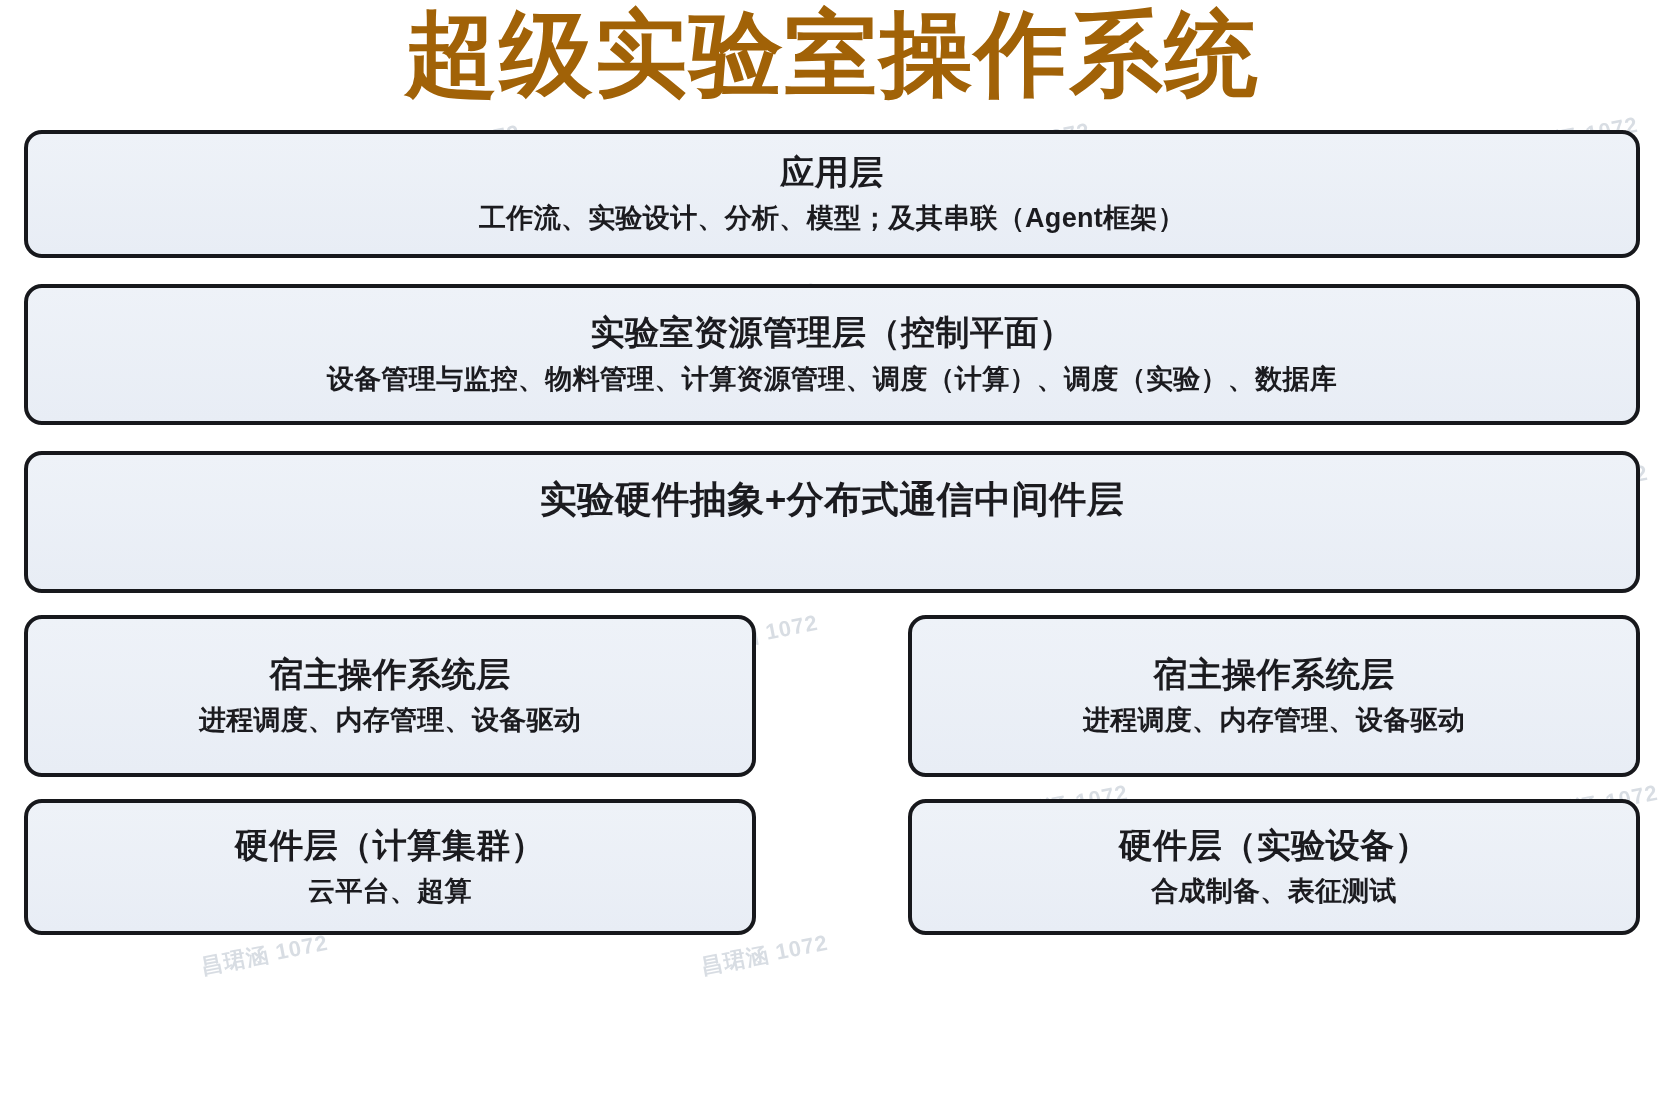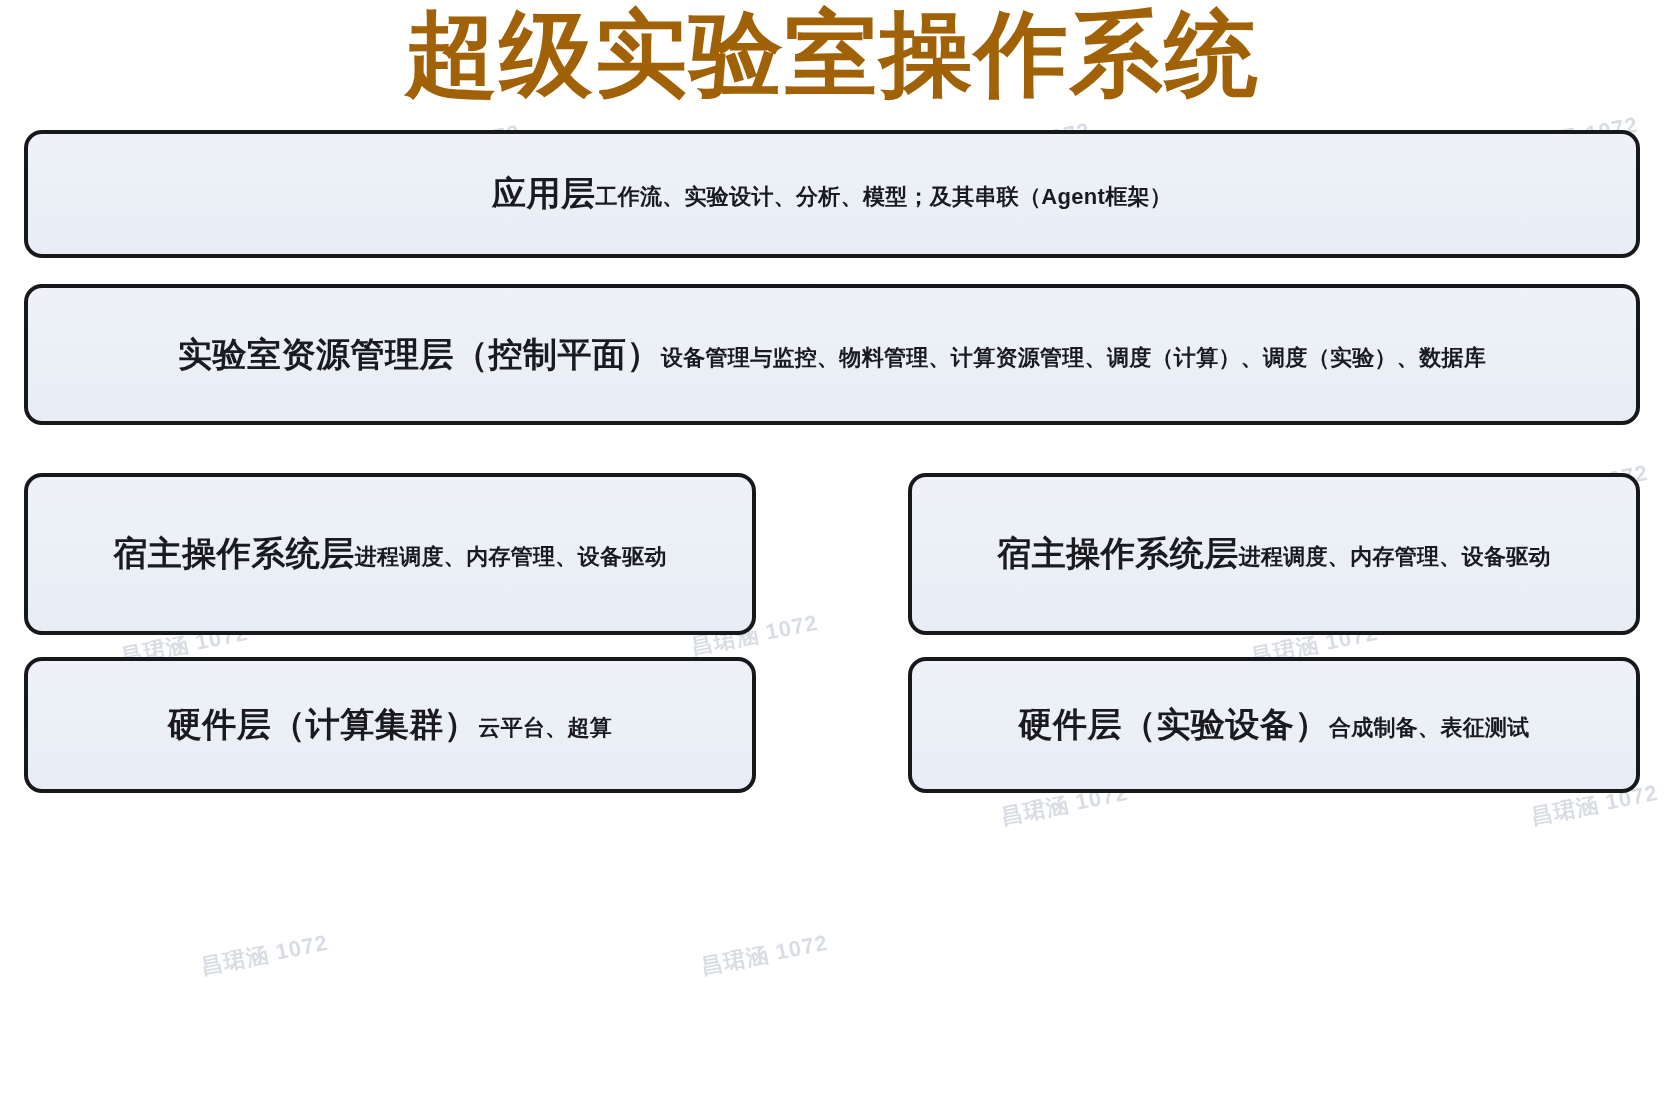--- a/index.html
+++ b/index.html
@@ -60,34 +60,34 @@
 
   
   .box {
     position: relative;
     z-index: 7;
     border: 4px solid #17181c;
     border-radius: 18px;
     background: linear-gradient(180deg, #eef2f8 0%, #e8edf5 100%);
     box-sizing: border-box;
     display: flex;
-    flex-direction: row;
+    flex-direction: column;
     align-items: center;
     justify-content: center;
     text-align: center;
     padding: 10px 18px;
   }
   .box .bt {
     font-size: 34px;
     font-weight: 700;
     line-height: 1.25;
     letter-spacing: 0.5px;
   }
   .box .bs {
-    font-size: 22px;
+    font-size: 27px;
     font-weight: 700;
     line-height: 1.3;
     margin-top: 8px;
     letter-spacing: 0.3px;
   }
 
   
   .row {
     display: flex;
     gap: 152px;
@@ -139,20 +139,23 @@
     <div class="bt">应用层</div>
     <div class="bs">工作流、实验设计、分析、模型；及其串联（Agent框架）</div>
   </div>
 
   <div class="box full h-res">
     <div class="bt">实验室资源管理层（控制平面）</div>
     <div class="bs">设备管理与监控、物料管理、计算资源管理、调度（计算）、调度（实验）、数据库</div>
   </div>
 
   <div class="row">
+    <div class="box h-mid mid-left box-top-align">
+      <div class="bt">实验硬件抽象+分布式通信中间件层</div>
+    </div>
   </div>
 
   <div class="row">
     <div class="box h-host">
       <div class="bt">宿主操作系统层</div>
       <div class="bs">进程调度、内存管理、设备驱动</div>
     </div>
     <div class="box h-host">
       <div class="bt">宿主操作系统层</div>
       <div class="bs">进程调度、内存管理、设备驱动</div>

